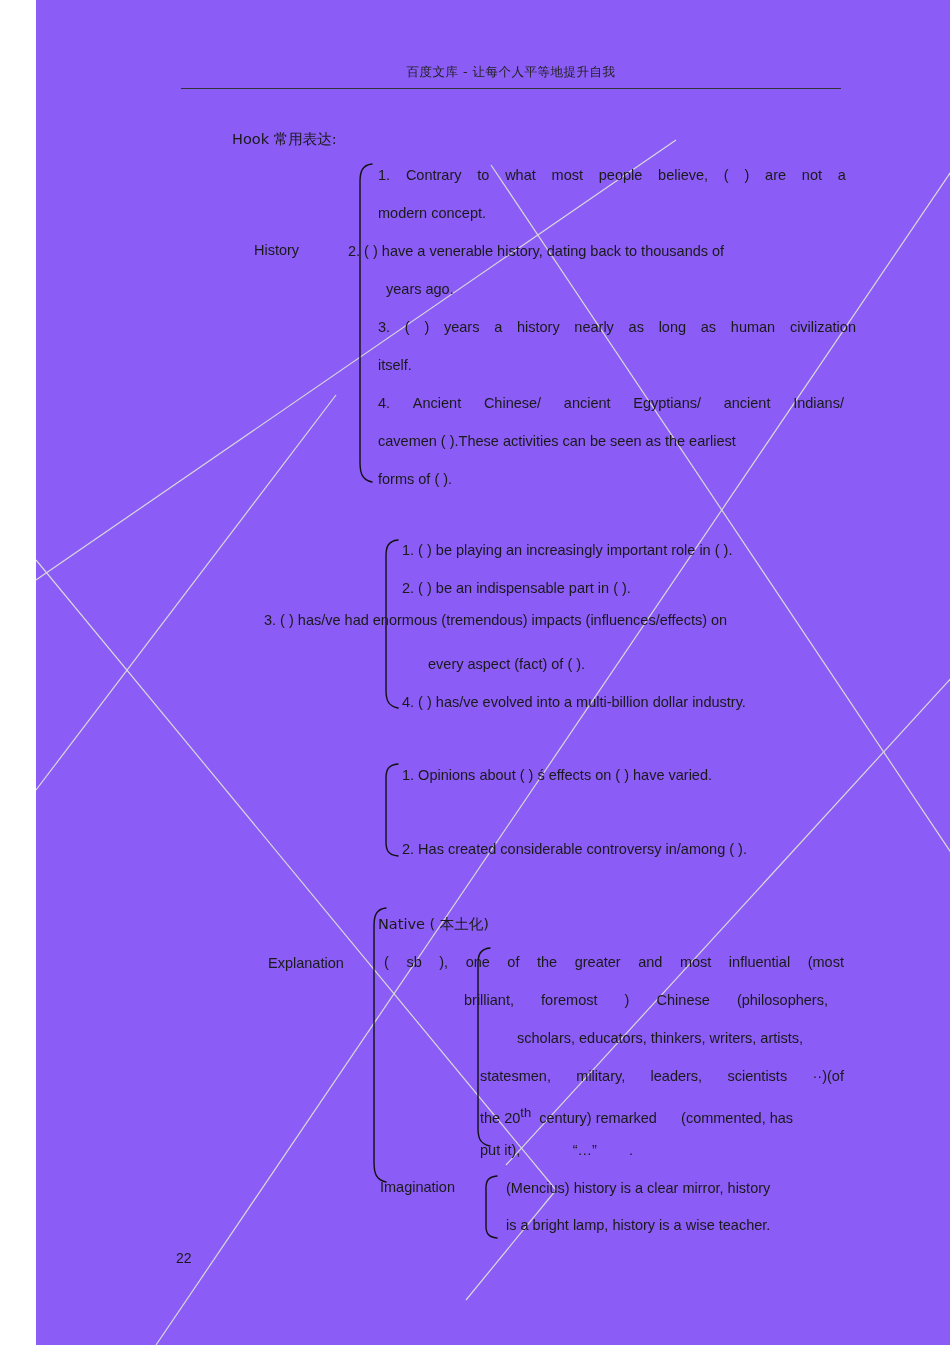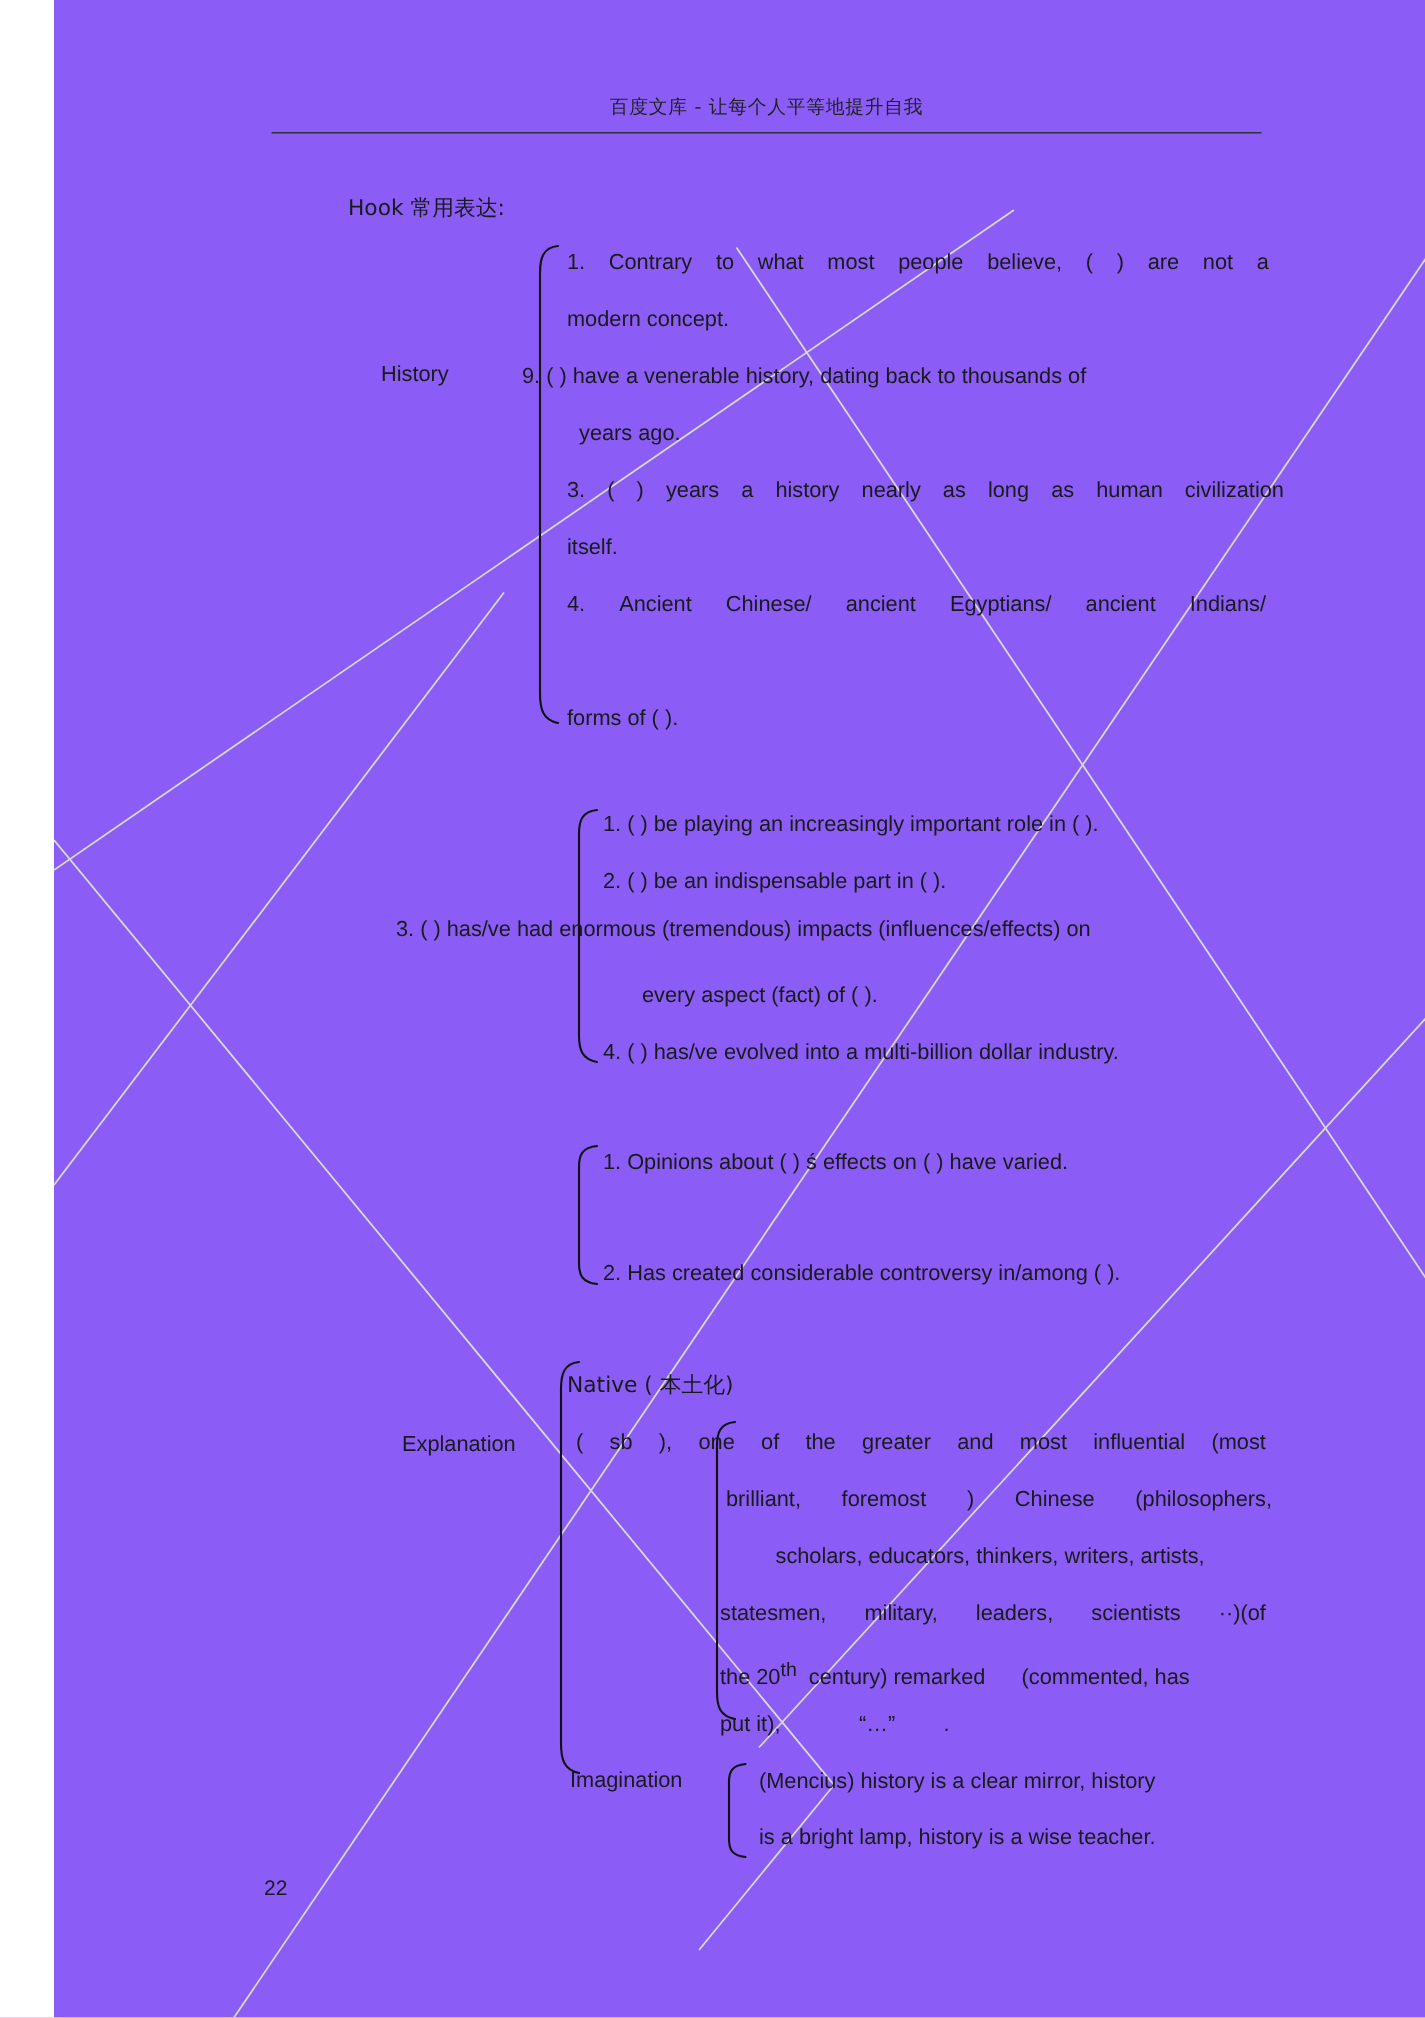--- a/index.html
+++ b/index.html
@@ -139,21 +139,21 @@
     <span>people</span>
     <span>believe,</span>
     <span>(</span>
     <span>)</span>
     <span>are</span>
     <span>not</span>
     <span>a</span>
   </div>
   <div class="t" style="left:342px; top:204px;">modern concept.</div>
 
-  <div class="t" style="left:312px; top:242px;">9. (     ) have a venerable history, dating back to thousands of</div>
+  <div class="t" style="left:312px; top:242px;">2. (     ) have a venerable history, dating back to thousands of</div>
   <div class="t" style="left:350px; top:280px;">years ago.</div>
 
   <div class="just spread" style="left:342px; top:318px; width:478px;">
     <span>3.</span>
     <span>(</span>
     <span>)</span>
     <span>years</span>
     <span>a</span>
     <span>history</span>
     <span>nearly</span>
@@ -167,20 +167,21 @@
 
   <div class="just spread" style="left:342px; top:394px; width:466px;">
     <span>4.</span>
     <span>Ancient</span>
     <span>Chinese/</span>
     <span>ancient</span>
     <span>Egyptians/</span>
     <span>ancient</span>
     <span>Indians/</span>
   </div>
+  <div class="t" style="left:342px; top:432px;">cavemen (      ).These activities can be seen as the earliest</div>
   <div class="t" style="left:342px; top:470px;">forms of (       ).</div>
 
   <svg class="brace" style="left:338px; top:538px;" width="26" height="172" viewBox="0 0 26 172" xmlns="http://www.w3.org/2000/svg">
     <path d="M24 2 C14 3 12 9 12 18 L12 152 C12 162 14 168 24 170" stroke="#111" stroke-width="1.4" fill="none" stroke-linecap="round"></path>
   </svg>
 
   <div class="t" style="left:366px; top:541px;">1. (     ) be playing an increasingly important role in (                ).</div>
   <div class="t" style="left:366px; top:579px;">2. (     ) be an indispensable part in (            ).</div>
   <div class="t" style="left:228px; top:611px;text-align:right;">3. (     ) has/ve had enormous (tremendous) impacts (influences/effects) on</div>
   <div class="t" style="left:392px; top:655px;">every aspect (fact) of (           ).</div>
@@ -212,21 +213,21 @@
     <span>one</span>
     <span>of</span>
     <span>the</span>
     <span>greater</span>
     <span>and</span>
     <span>most</span>
     <span>influential</span>
     <span>(most</span>
   </div>
 
-  <div class="just spread" style="left:448px; top:991px; width:364px;gap:16px;">
+  <div class="just spread" style="left:428px; top:991px; width:364px;gap:16px;">
     <span>brilliant,</span>
     <span>foremost</span>
     <span>)</span>
     <span>Chinese</span>
     <span>(philosophers,</span>
   </div>
 
   <div class="t" style="left:444px; top:1029px;padding-left:37px;">scholars, educators, thinkers, writers, artists,</div>
 
   <div class="just spread" style="left:444px; top:1067px; width:364px;">

